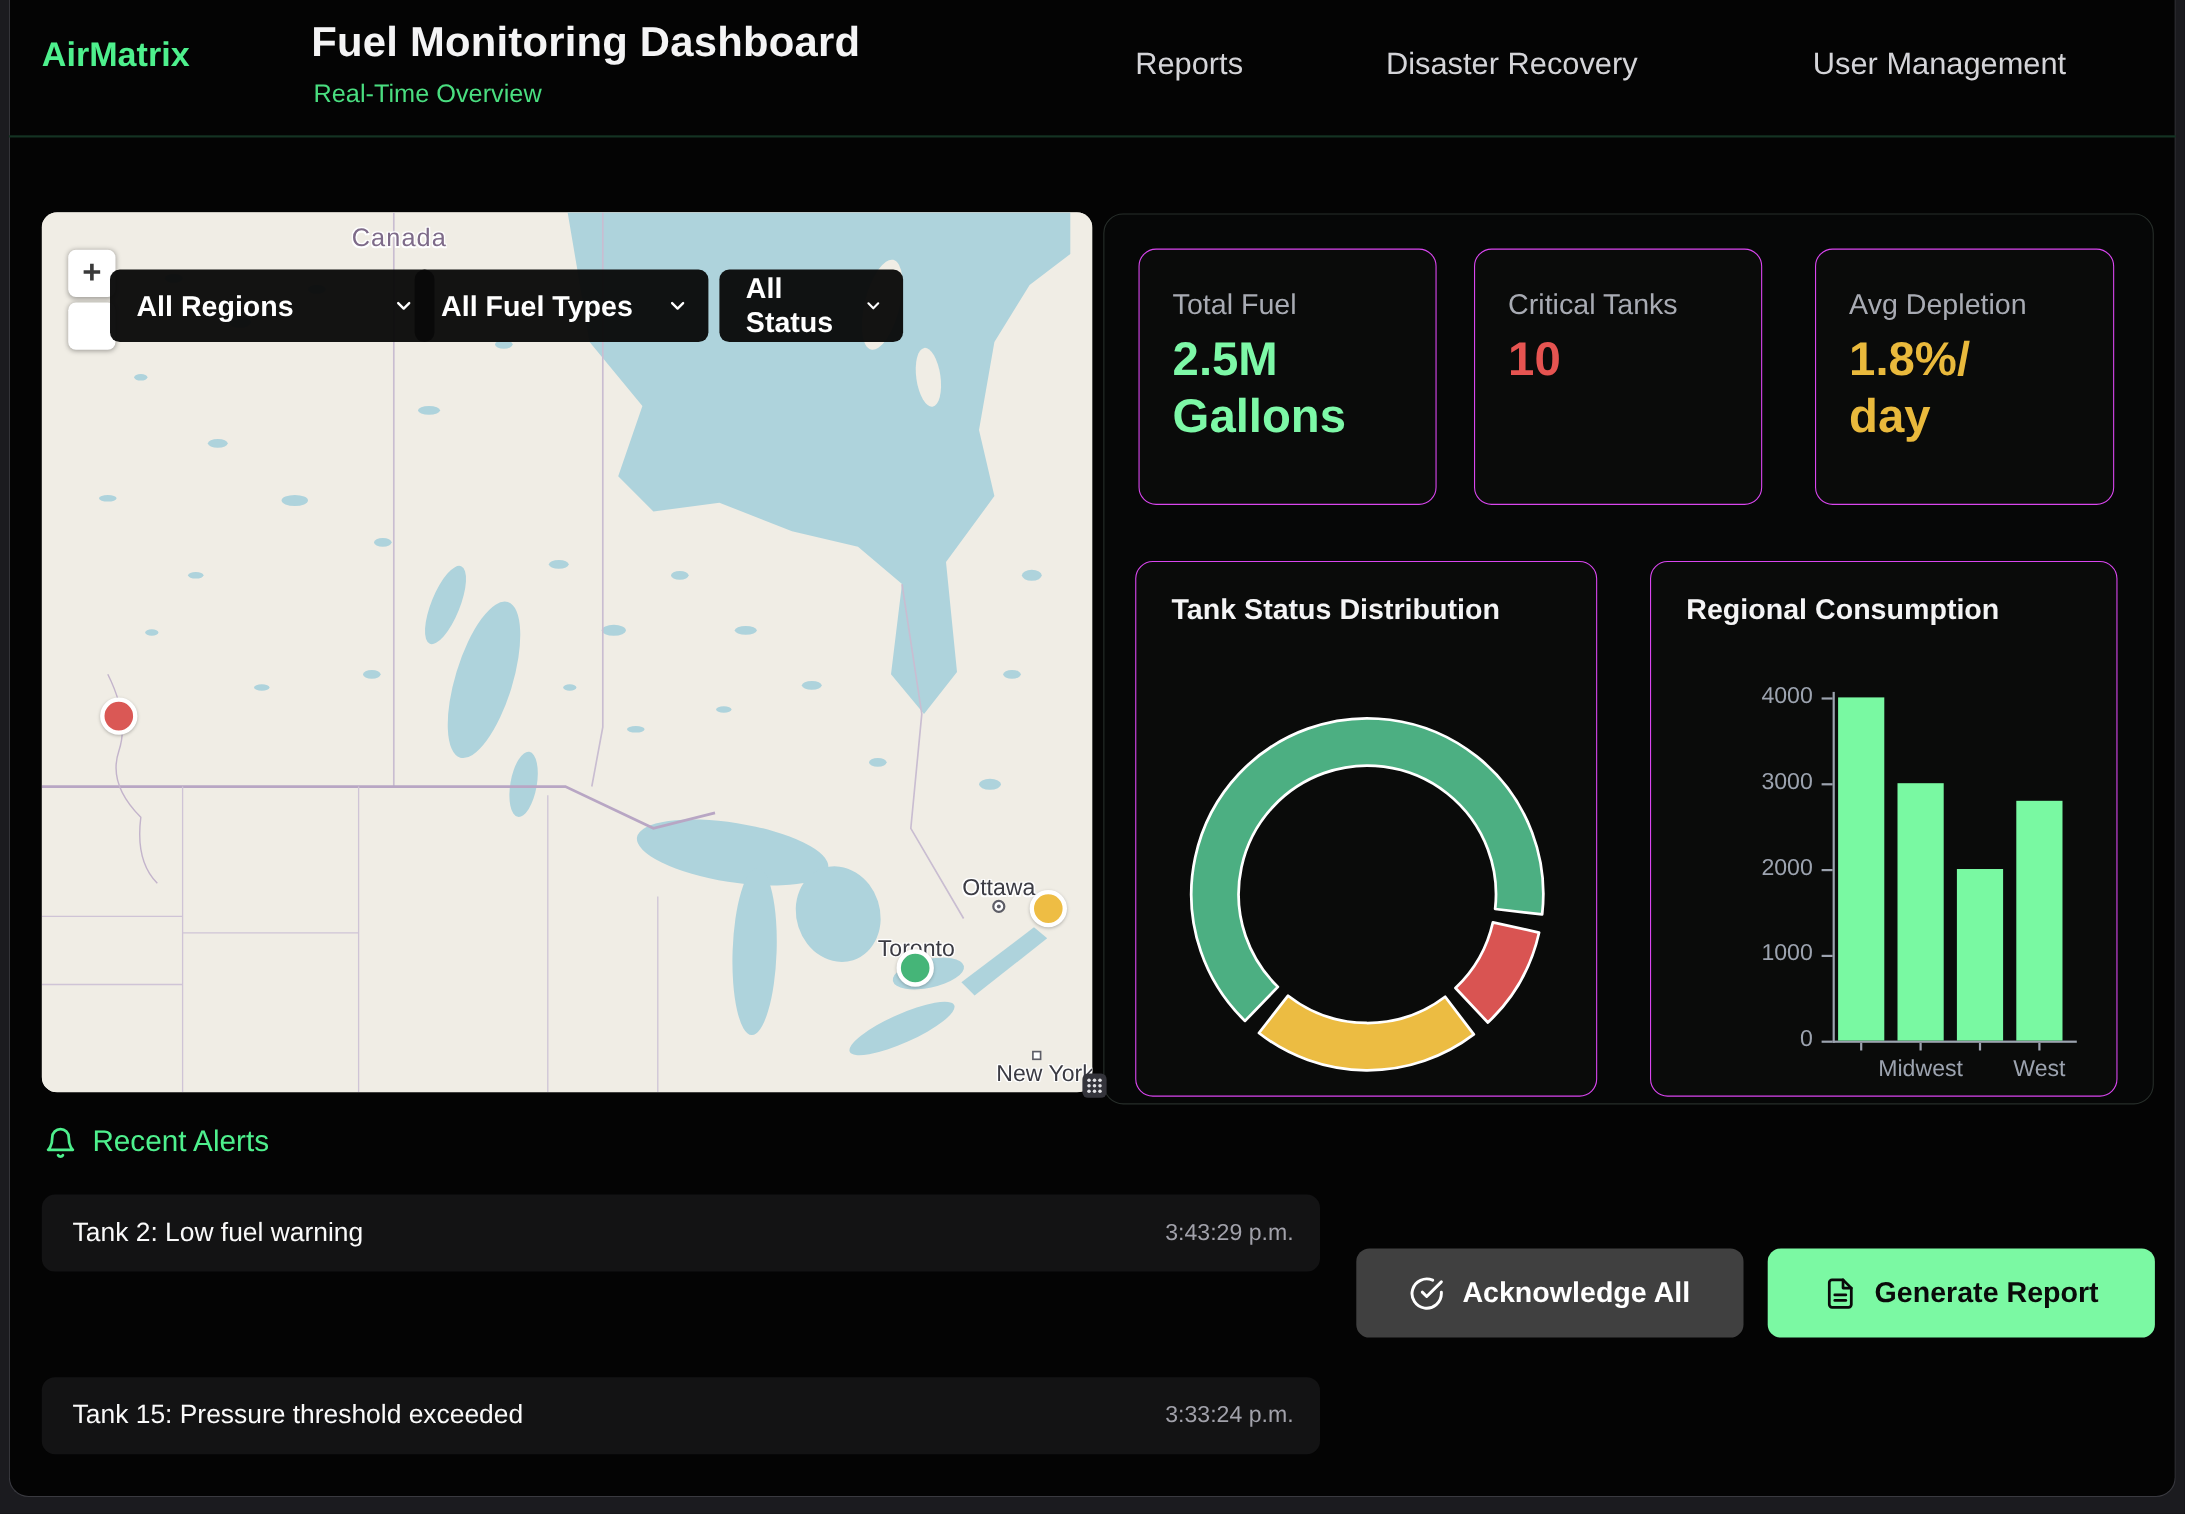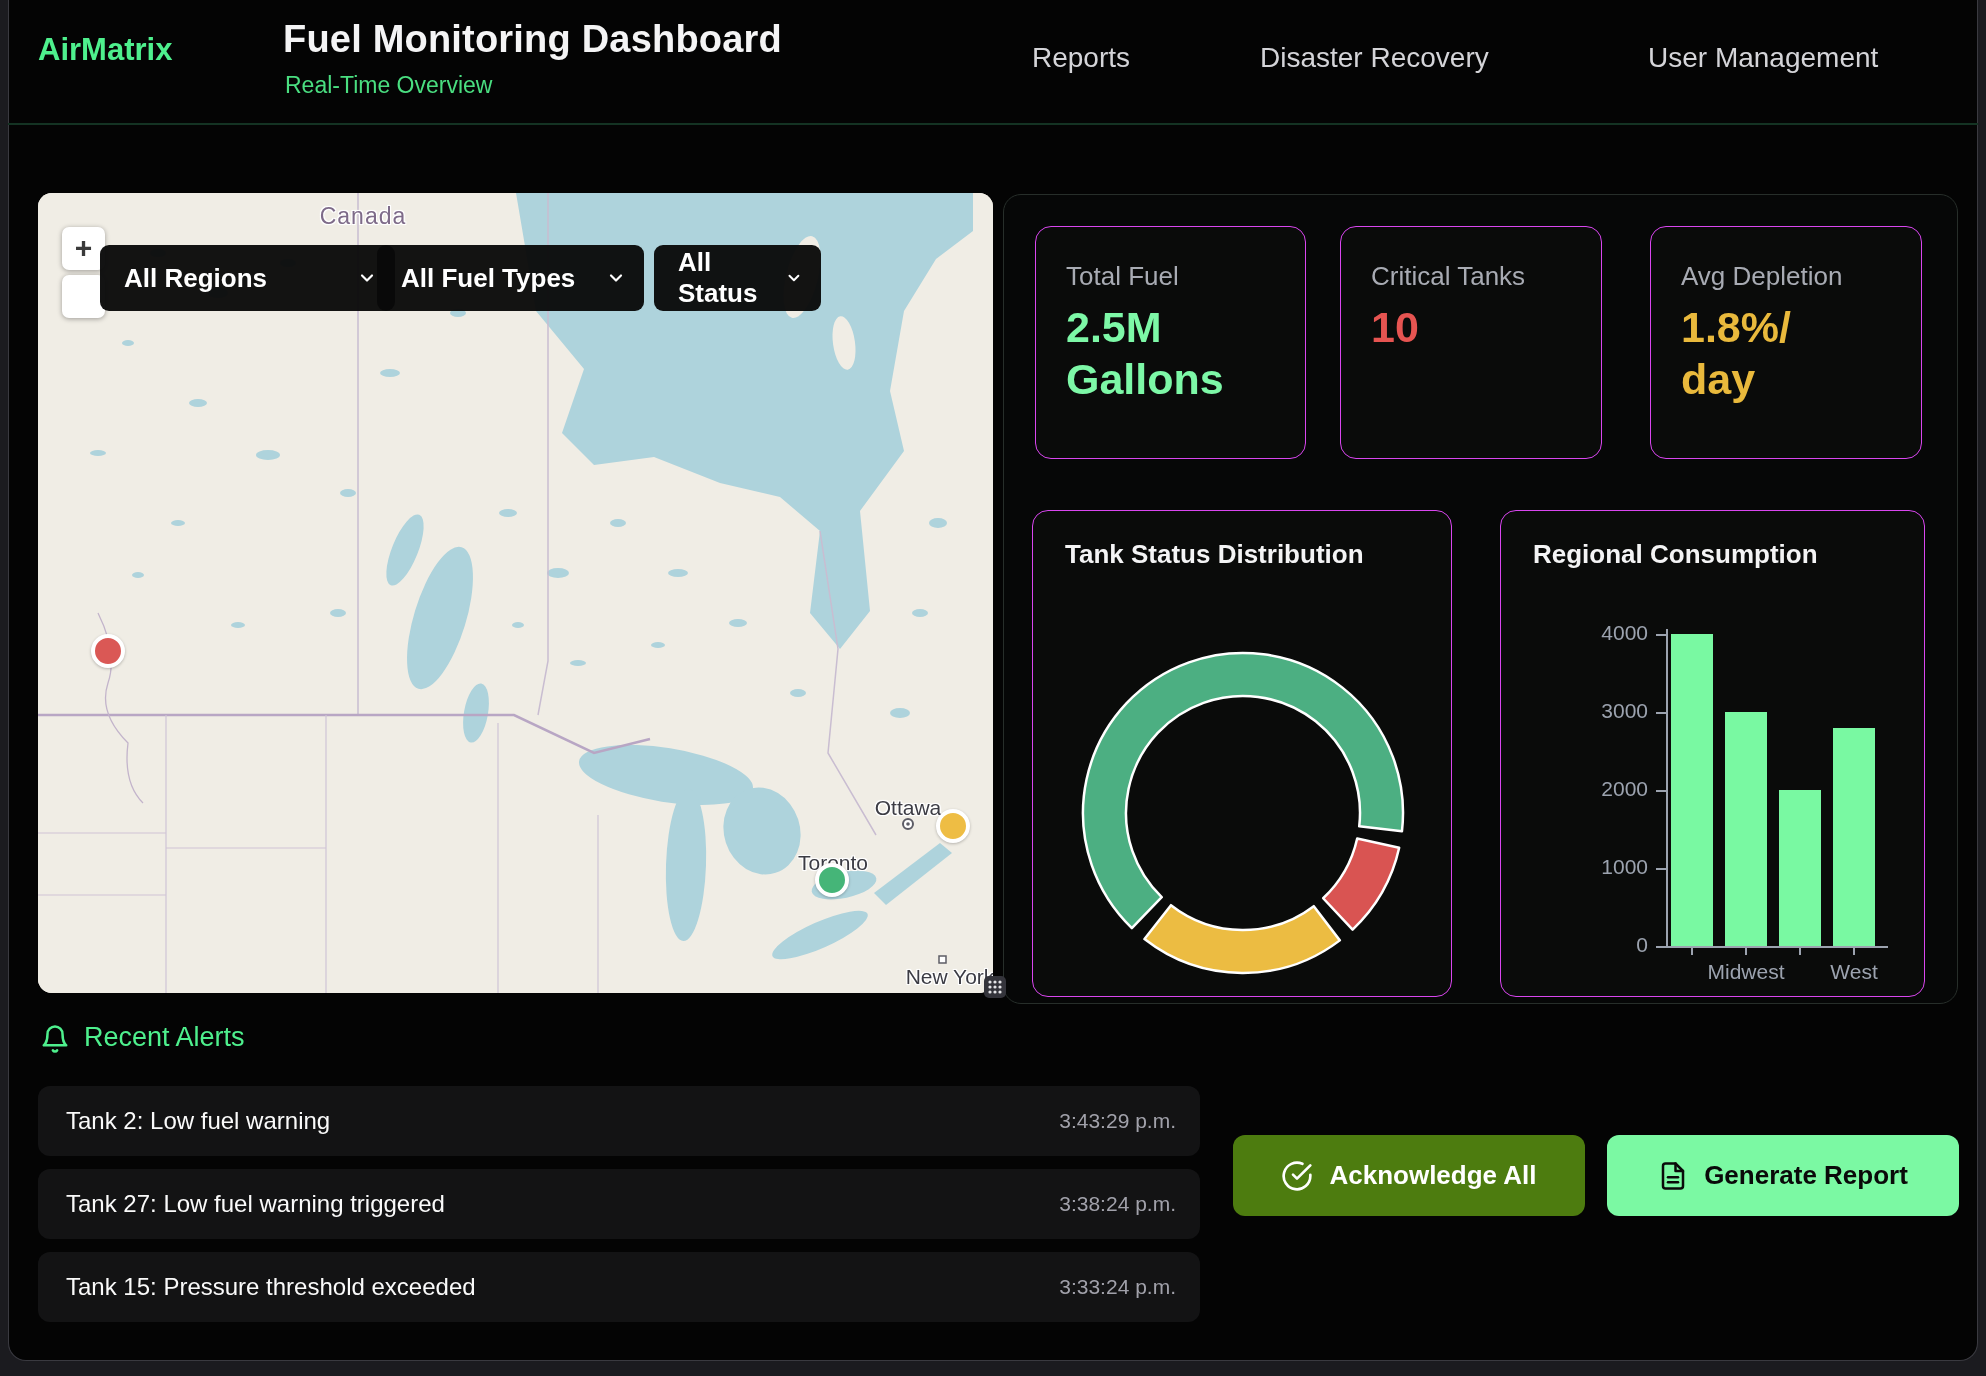--- a/index.html
+++ b/index.html
@@ -44,21 +44,21 @@
   
   .alerts-title{left:84px;top:1022px;font-size:27px;font-weight:normal;color:#4ef08d;}
   .alert-row{left:38px;width:1162px;height:70px;background:#131314;border-radius:12px;
              display:flex;align-items:center;justify-content:space-between;padding:0 24px 0 28px;box-sizing:border-box;}
   .alert-text{font-size:24px;color:#fafafa;}
   .alert-time{font-size:21px;color:#a1a1aa;}
 
   .btn{top:1135px;height:81px;border-radius:12px;display:flex;align-items:center;justify-content:center;
        gap:16px;cursor:pointer;box-sizing:border-box;}
   .btn span{font-size:26px;font-weight:bold;}
-  .btn-ack{left:1233px;width:352px;background:#4d7c0f;}
+  .btn-ack{left:1233px;width:352px;background:#404040;}
   .btn-ack span{color:#fff;}
   .btn-gen{left:1607px;width:352px;background:#7bf9a3;}
   .btn-gen span{color:#0a0a0a;}
 </style>
 </head>
 <body>
 
 <div class="stage">
   <div class="frame"></div>
 
@@ -241,24 +241,20 @@
   <svg class="abs" style="left:40px;top:1024px;" width="30" height="30" viewBox="0 0 24 24" fill="none" stroke="#4ef08d" stroke-width="2" stroke-linecap="round" stroke-linejoin="round">
     <path d="M18 8A6 6 0 0 0 6 8c0 7-3 9-3 9h18s-3-2-3-9"></path>
       <path d="M13.73 21a2 2 0 0 1-3.46 0"></path>
   </svg>
   <div class="abs alerts-title">Recent Alerts</div>
 
   <div class="abs alert-row" style="top:1086px;">
     <span class="alert-text">Tank 2: Low fuel warning</span>
     <span class="alert-time">3:43:29 p.m.</span>
   </div>
-  <div class="abs alert-row" style="top:1169px;">
-    <span class="alert-text">Tank 27: Low fuel warning triggered</span>
-    <span class="alert-time">3:38:24 p.m.</span>
-  </div>
   <div class="abs alert-row" style="top:1252px;">
     <span class="alert-text">Tank 15: Pressure threshold exceeded</span>
     <span class="alert-time">3:33:24 p.m.</span>
   </div>
 
   <div class="abs btn btn-ack">
     <svg width="32" height="32" viewBox="0 0 24 24" fill="none" stroke="#fff" stroke-width="2" stroke-linecap="round" stroke-linejoin="round">
       <path d="M22 11.08V12a10 10 0 1 1-5.93-9.14"></path>
         <polyline points="22 4 12 14.01 9 11.01"></polyline>
     </svg>

